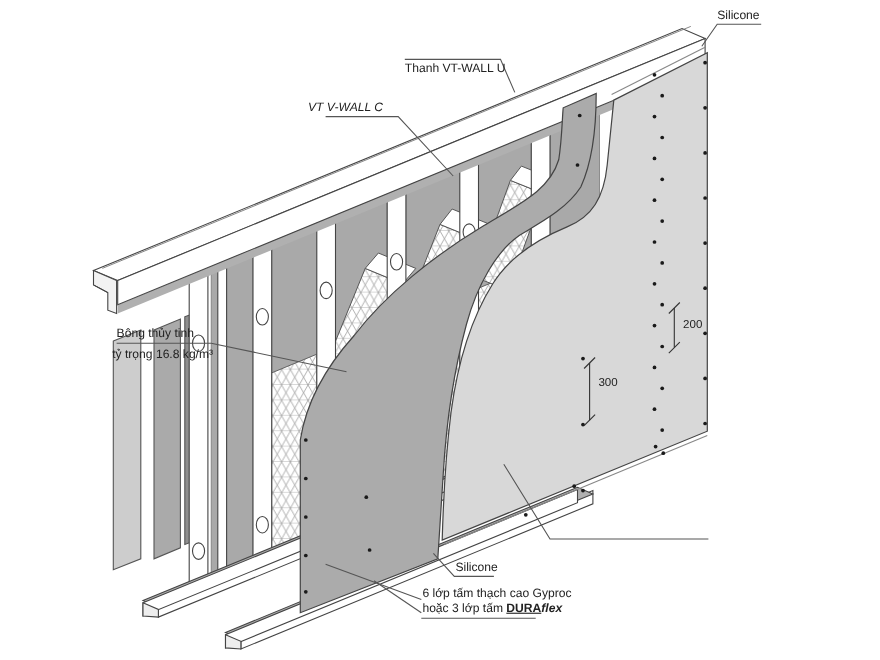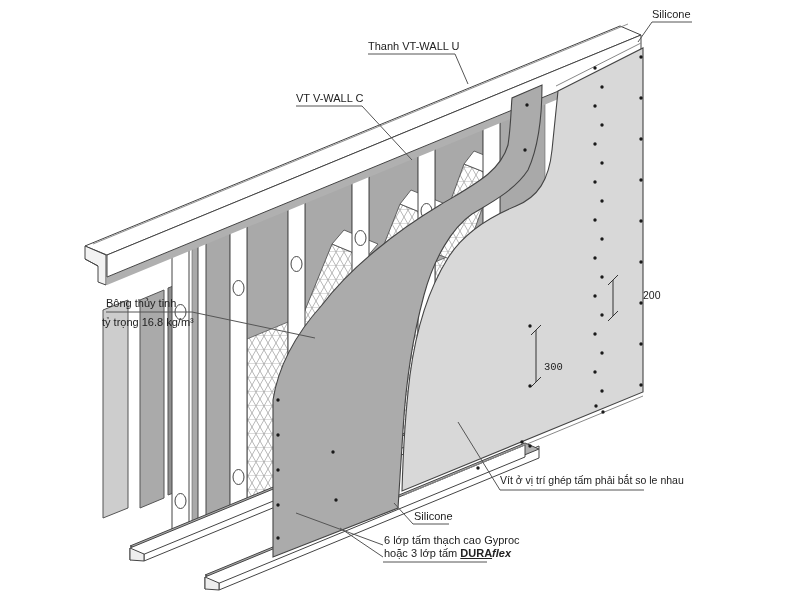--- a/index.html
+++ b/index.html
@@ -187,33 +187,32 @@
     <path d="M296,106 L362,106 L412,160"></path>
     <path d="M106,312 L192,312 L315,338"></path>
     <path d="M644,490 L500,490 L458,422"></path>
     <path d="M449,524 L413,524 L394,503"></path>
     <path d="M487,562 L383,562"></path>
     <path d="M383,545 L296,513"></path>
     <path d="M383,557 L340,528"></path>
   </g>
 </svg>
 
-  <div class="lbl" style="left:368px;top:40px;">Thanh VT-WALL U</div>
+  <div class="lbl" style="left:368px;top:56px;">Thanh VT-WALL U</div>
 
   <div class="lbl" style="left:652px;top:8px;">Silicone</div>
 
-  <div class="lbl" style="left:296px;top:92px;">VT V-WALL C</div>
+  <div class="lbl" style="left:280px;top:92px;font-style:italic;">VT V-WALL C</div>
 
   <div class="lbl" style="left:106px;top:297px;">Bông thủy tinh</div>
   <div class="lbl" style="left:102px;top:316px;">tỷ trọng 16.8 kg/m³</div>
 
-  <div class="dim" style="left:621px;top:289px;margin-left:22px;">200</div>
-  <div class="dim" style="left:544px;top:361px;font-family:Liberation Mono, monospace;">300</div>
-
-  <div class="lbl small" style="left:500px;top:474px;">Vít ở vị trí ghép tấm phải bắt so le nhau</div>
+  <div class="dim" style="left:621px;top:289px;">200</div>
+  <div class="dim" style="left:544px;top:342px;">300</div>
+
 
   <div class="lbl" style="left:414px;top:510px;">Silicone</div>
 
   <div class="lbl" style="left:384px;top:534px;">6 lớp tấm thạch cao Gyproc</div>
   <div class="lbl" style="left:384px;top:547px;">
     <span>hoặc 3 lớp tấm </span><span class="b">DURA</span><span class="bi">flex</span>
   </div>
 
 </div>
 

